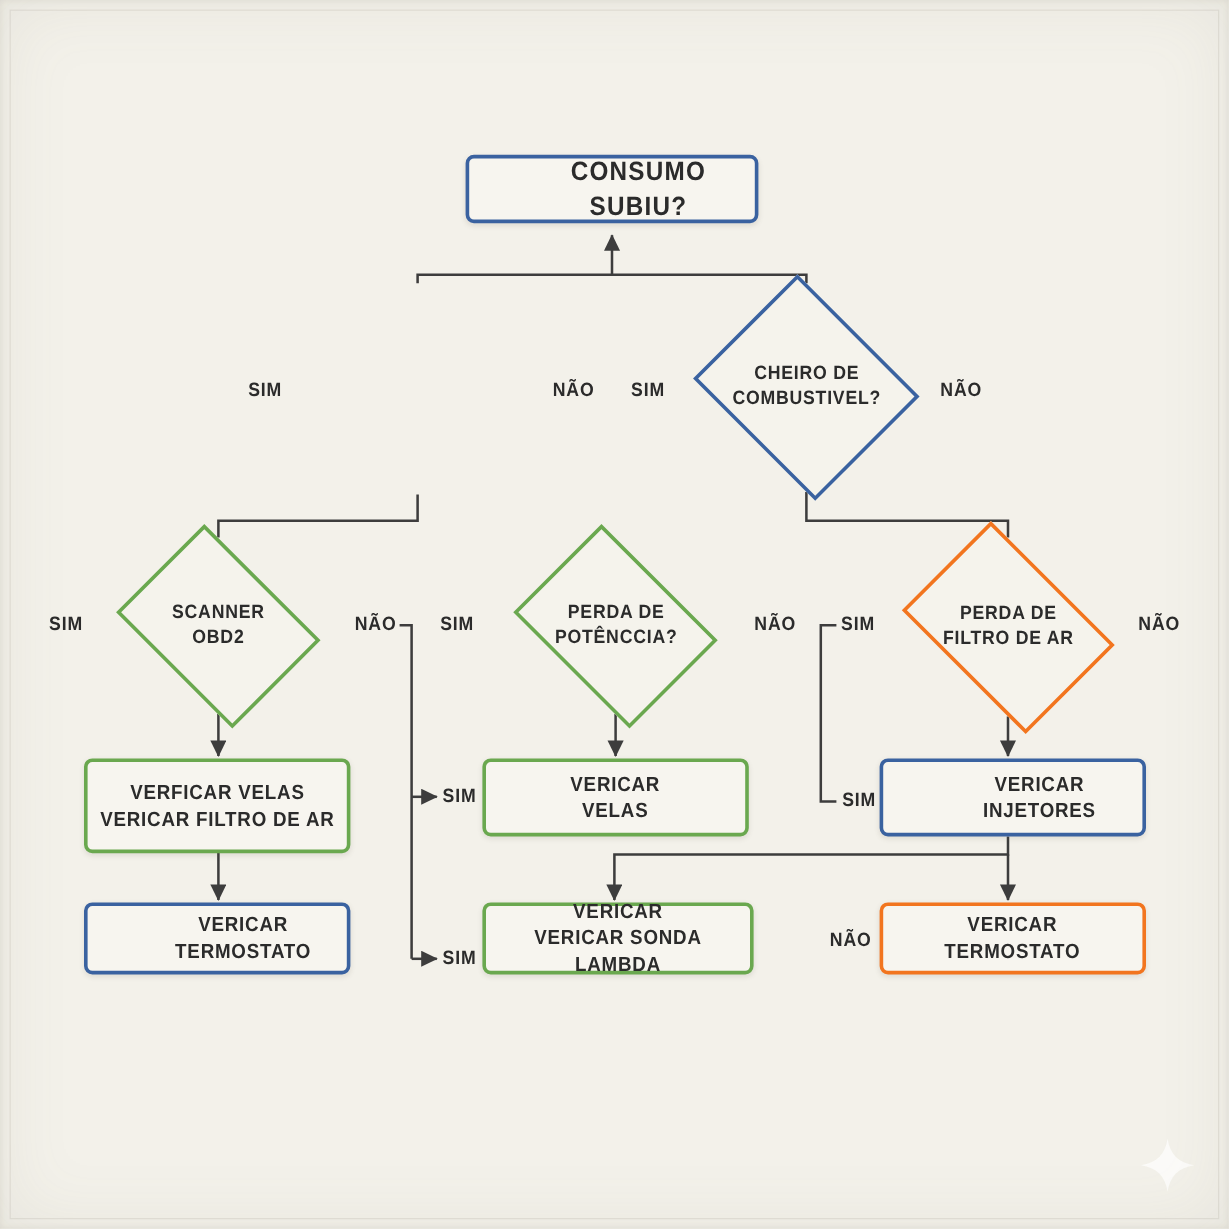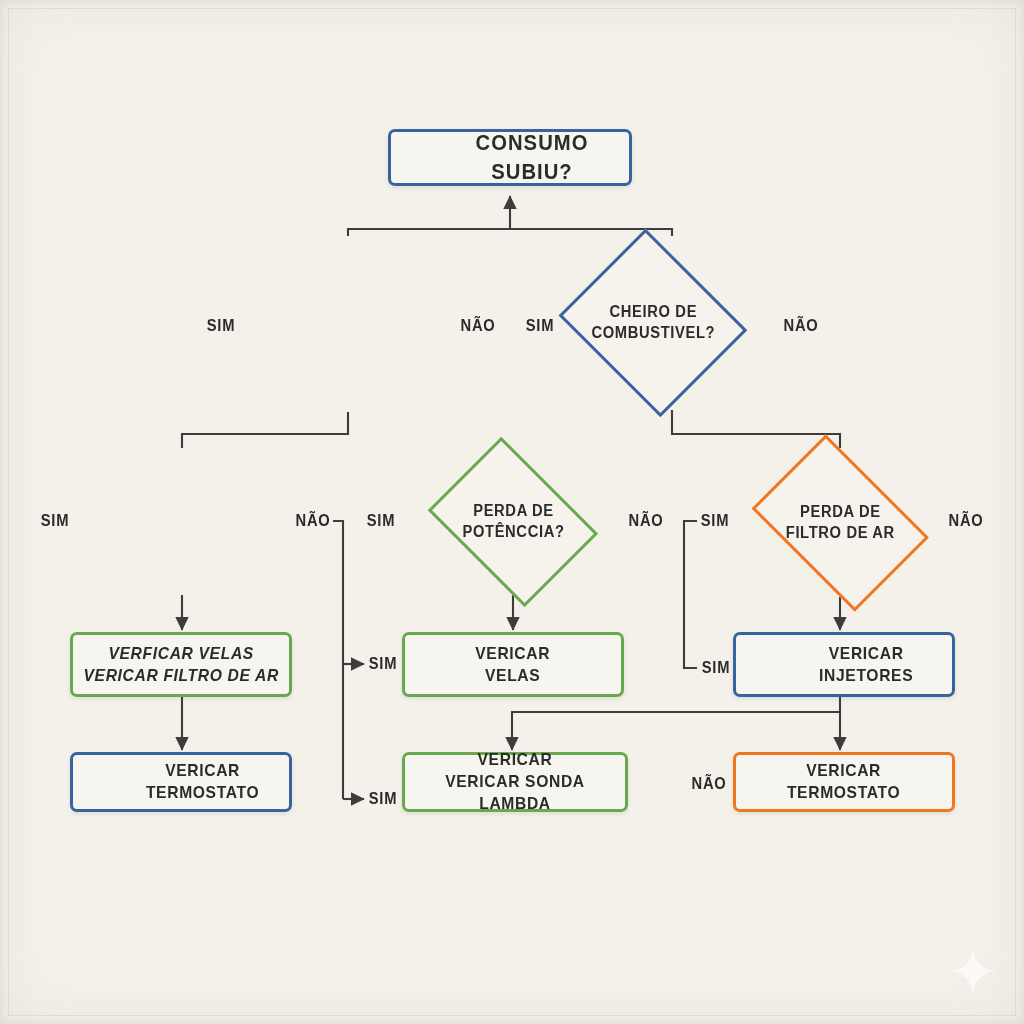--- a/index.html
+++ b/index.html
@@ -166,40 +166,45 @@
       <path d="M840,697 L840,712 L512,712 L512,750" marker-end="url(#arrow)"></path>
       <path d="M840,712 L840,750" marker-end="url(#arrow)"></path>
     </g>
   </svg>
 
   <div class="node rect blue title-rect" style="left:388px; top:129px; width:244px; height:57px;">
     <span class="label">CONSUMO SUBIU?</span>
   </div>
 
 
-  <div class="node diamond blue" style="left:551px; top:236px; width:204px; height:174px;">
+  <div class="node diamond blue" style="left:570px; top:236px; width:204px; height:174px;">
     <span class="dshape"></span>
     <span class="label">CHEIRO DE
 COMBUSTIVEL?</span>
   </div>
 
+  <div class="node diamond green" style="left:85px; top:448px; width:194px; height:147px;">
+    <span class="dshape"></span>
+    <span class="label">SCANNER
+OBD2</span>
+  </div>
 
   <div class="node diamond green" style="left:416px; top:448px; width:194px; height:147px;">
     <span class="dshape"></span>
     <span class="label">PERDA DE
 POTÊNCCIA?</span>
   </div>
 
   <div class="node diamond orange" style="left:737px; top:448px; width:206px; height:149px;">
     <span class="dshape"></span>
     <span class="label">PERDA DE
 FILTRO DE AR</span>
   </div>
 
-  <div class="node rect green" style="left:70px; top:632px; width:222px; height:65px;font-style:italic;">
+  <div class="node rect green" style="left:70px; top:632px; width:222px; height:79px;">
     <span class="label">VERFICAR VELAS
 VERICAR FILTRO DE AR</span>
   </div>
 
   <div class="node rect blue" style="left:70px; top:752px; width:222px; height:60px;">
     <span class="label">VERICAR
 TERMOSTATO</span>
   </div>
 
   <div class="node rect green" style="left:402px; top:632px; width:222px; height:65px;">

